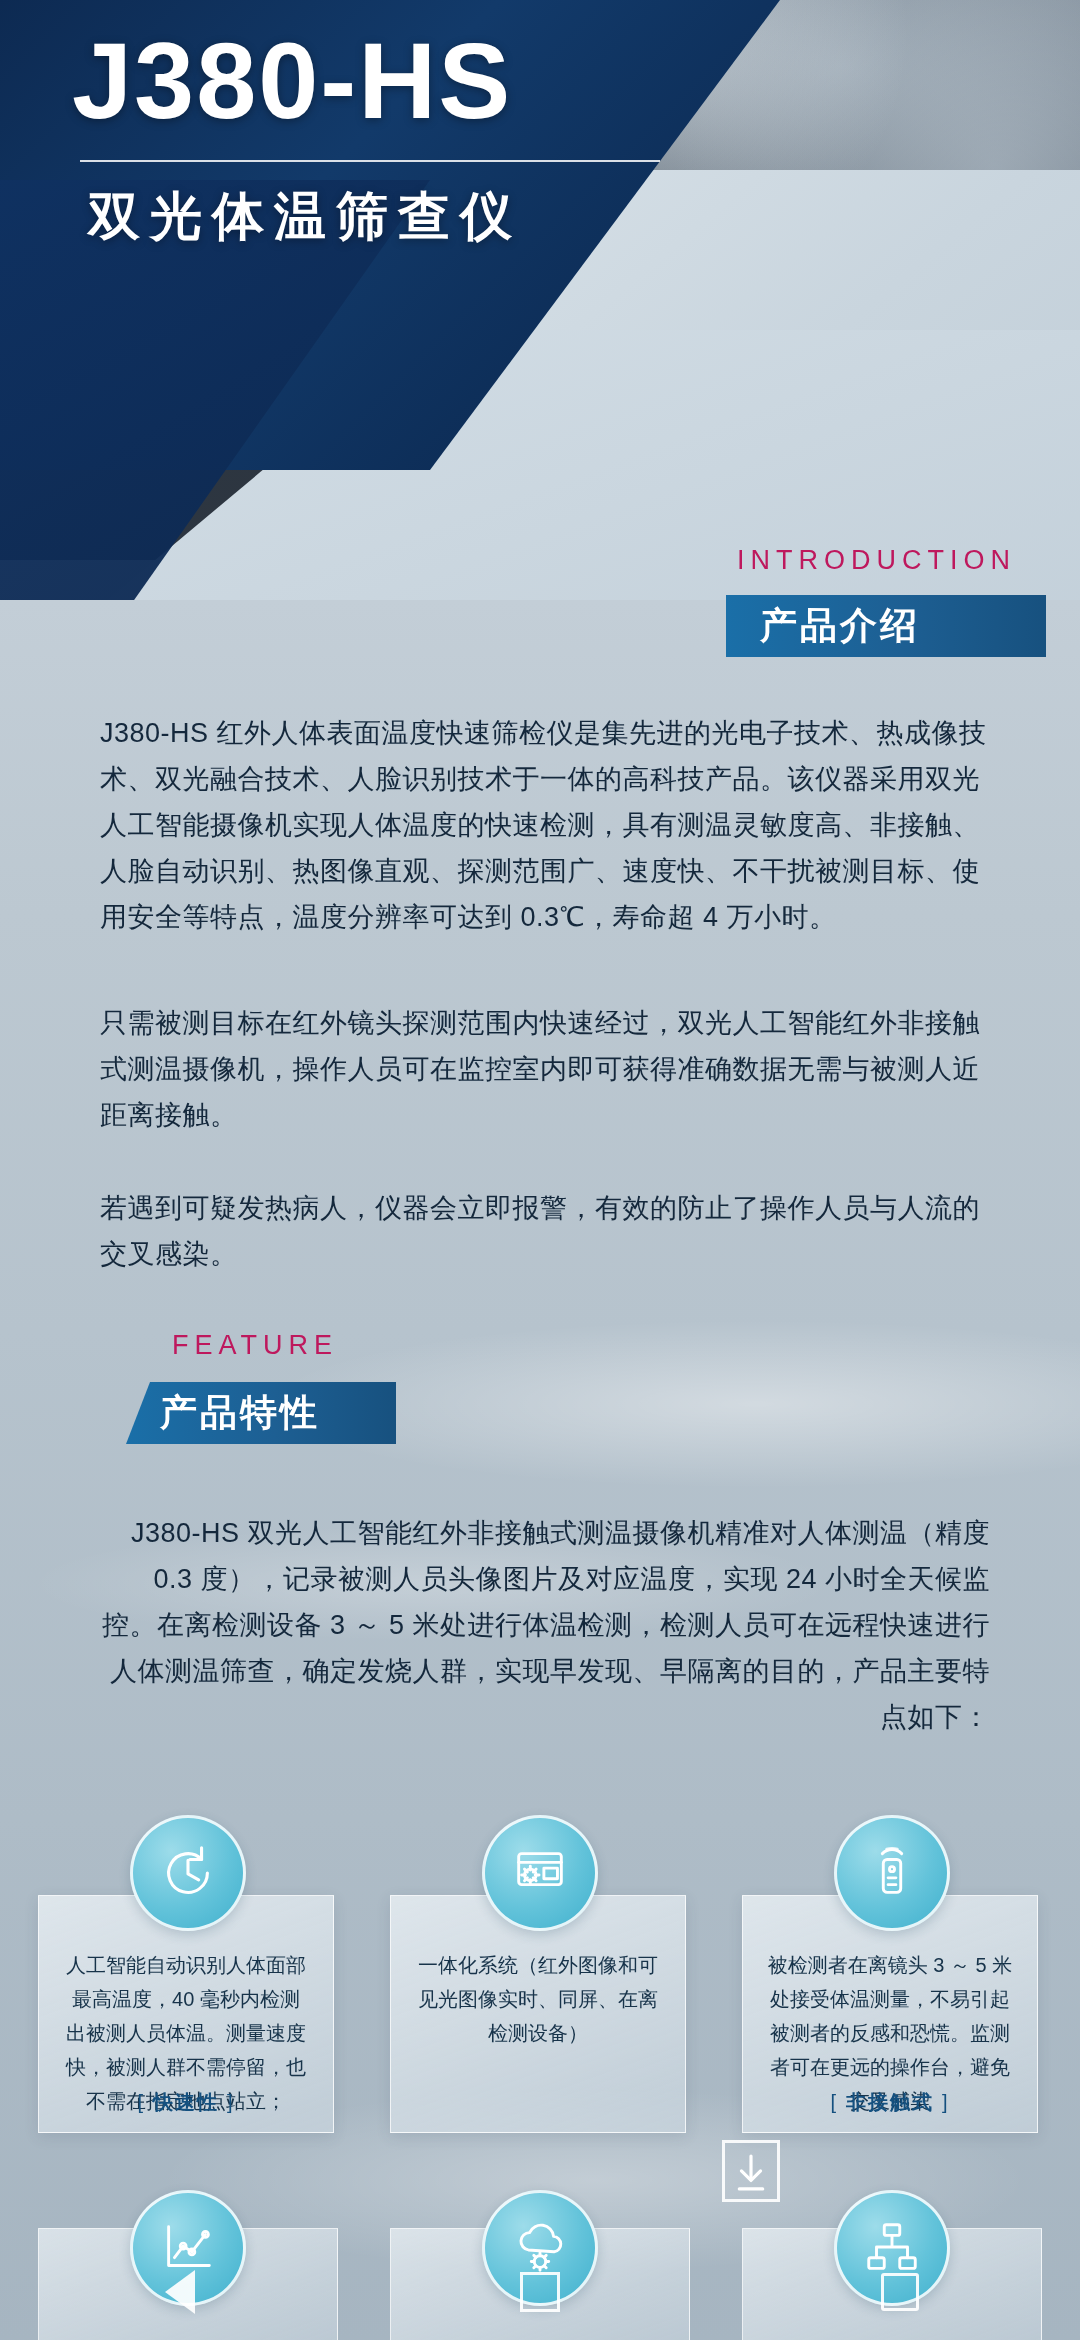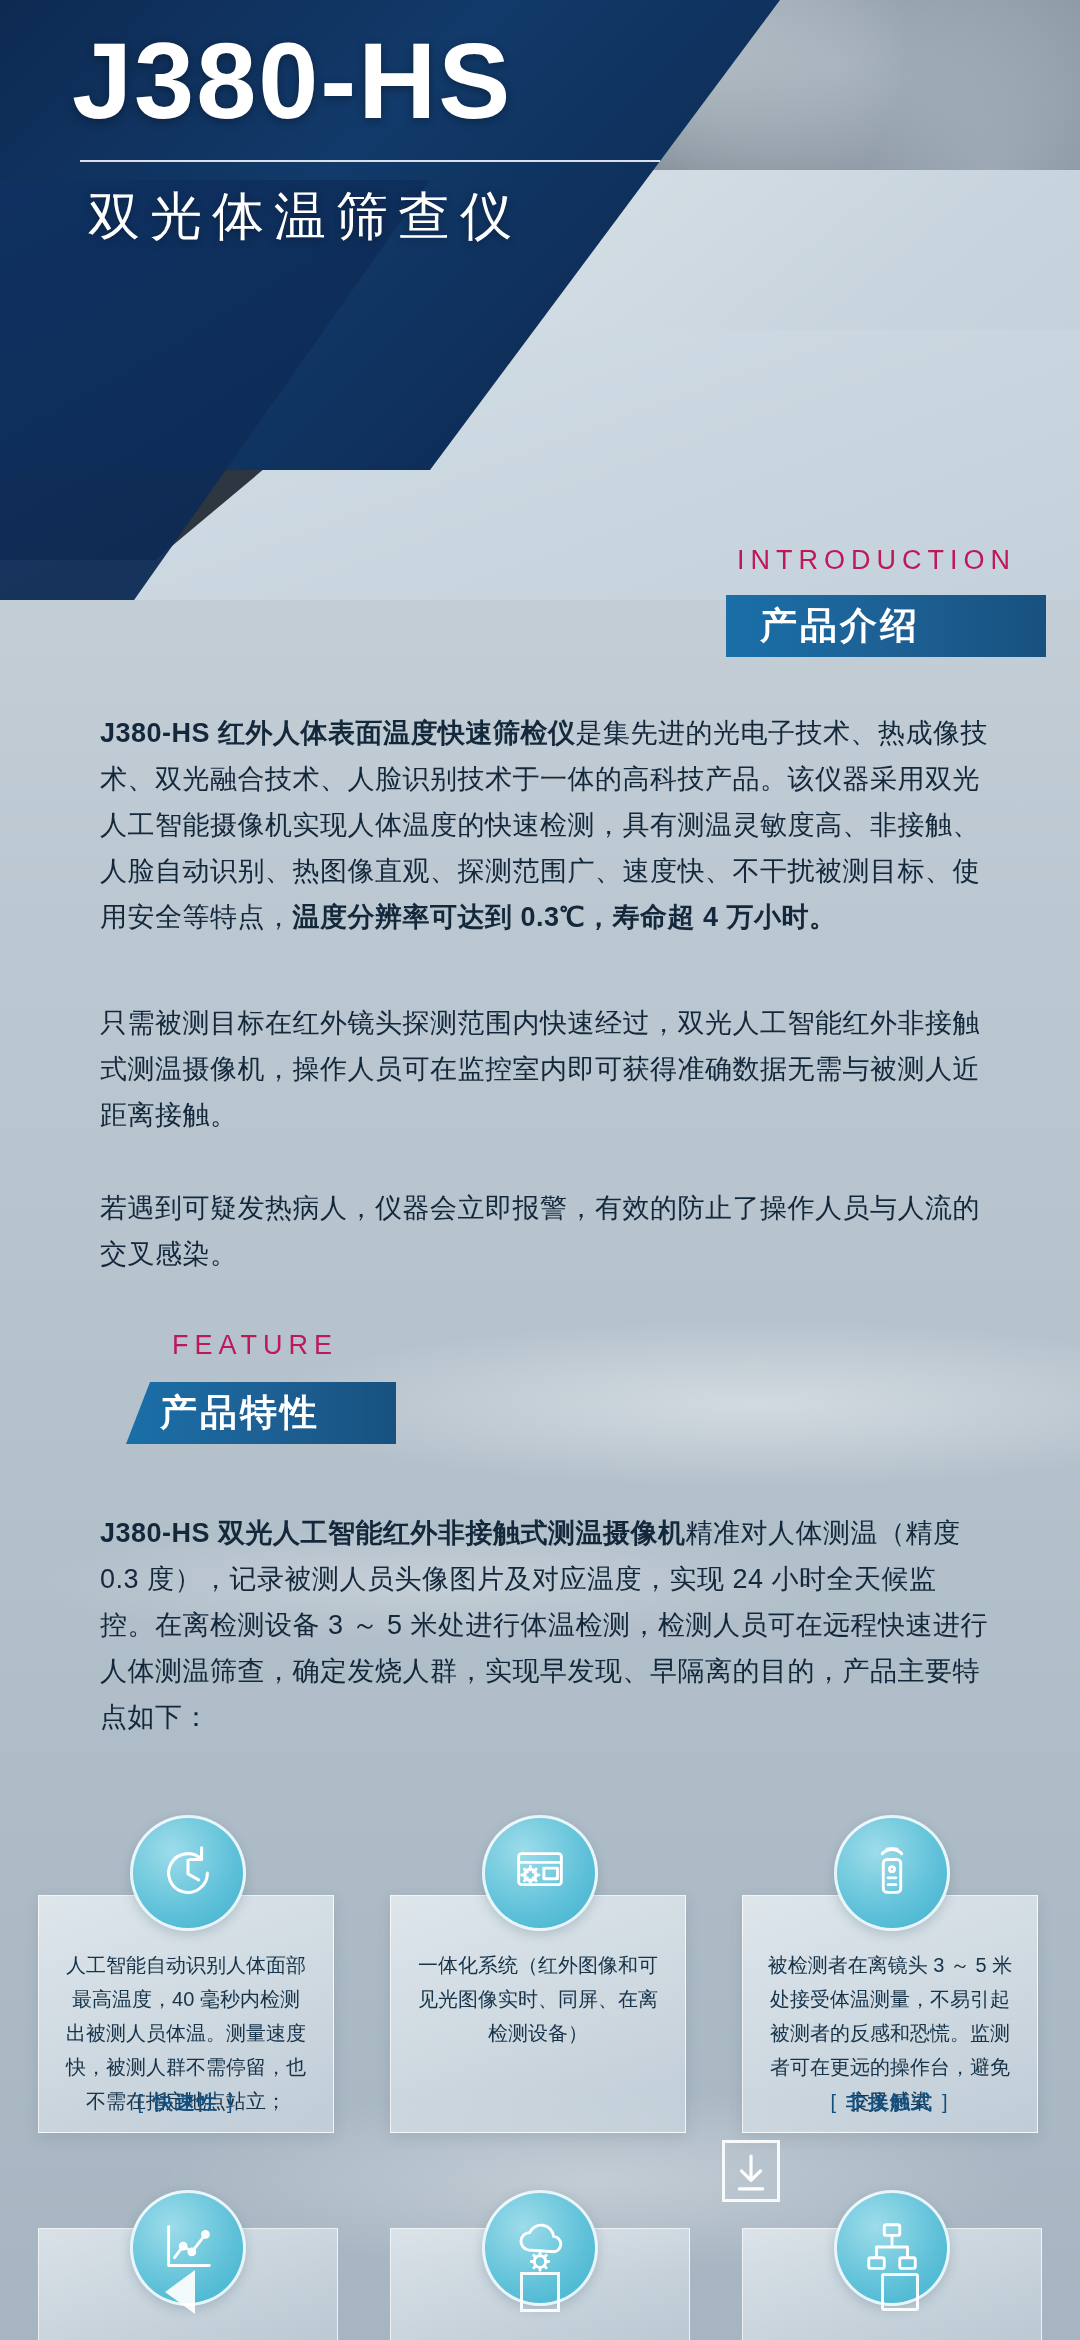--- a/index.html
+++ b/index.html
@@ -87,21 +87,21 @@
   }
   .hero-rule {
     position: absolute; left: 80px; top: 160px; width: 580px; height: 2px;
     background: rgba(255,255,255,.85);
   }
   .hero-sub {
     position: absolute; left: 88px; top: 182px;
     color: #ffffff;
     font-size: 52px;
     letter-spacing: 10px;
-    font-weight: 400;
+    font-weight: 700;
     text-shadow: 0 2px 8px rgba(0,0,0,.35);
   }
 
   
   .section-eyebrow {
     position: absolute;
     color: #be185d;
     font-size: 27px;
     letter-spacing: 6px;
     font-weight: 500;
@@ -122,21 +122,21 @@
   .section-tag.left-cut  { clip-path: polygon(24px 0, 100% 0, 100% 100%, 0 100%); }
 
   
   .para {
     position: absolute;
     color: #14283c;
     font-size: 27px;
     line-height: 46px;
     letter-spacing: .5px;
   }
-  .para b { font-weight: bold; }
+  .para b { font-weight: normal; }
 
   
   .cards { position: absolute; left: 0; top: 1895px; width: 1080px; height: 340px; }
   .card {
     position: absolute;
     width: 296px; height: 238px;
     background: linear-gradient(160deg, rgba(236,242,246,0.78) 0%, rgba(205,217,226,0.62) 100%);
     border: 1px solid rgba(255,255,255,0.75);
     box-shadow: 0 4px 14px rgba(40,60,80,.12);
   }
@@ -226,21 +226,21 @@
   <b>J380-HS 红外人体表面温度快速筛检仪</b><span>是集先进的光电子技术、热成像技术、双光融合技术、人脸识别技术于一体的高科技产品。该仪器采用双光人工智能摄像机实现人体温度的快速检测，具有测温灵敏度高、非接触、人脸自动识别、热图像直观、探测范围广、速度快、不干扰被测目标、使用安全等特点，</span><b>温度分辨率可达到 0.3℃，寿命超 4 万小时。</b>
 </div>
 
 <div class="para" style="left:100px; top:1000px; width:890px;">只需被测目标在红外镜头探测范围内快速经过，双光人工智能红外非接触式测温摄像机，操作人员可在监控室内即可获得准确数据无需与被测人近距离接触。</div>
 
 <div class="para" style="left:100px; top:1185px; width:890px;">若遇到可疑发热病人，仪器会立即报警，有效的防止了操作人员与人流的交叉感染。</div>
 
 <div class="section-eyebrow" style="left:172px; top:1330px;">FEATURE</div>
 <div class="section-tag left-cut" style="left:100px; top:1382px; width:270px;">产品特性</div>
 
-<div class="para" style="left:100px; top:1510px; width:890px;">
+<div class="para" style="left:100px; top:1510px; width:890px;text-align:right;">
   <b>J380-HS 双光人工智能红外非接触式测温摄像机</b><span>精准对人体测温（精度 0.3 度），记录被测人员头像图片及对应温度，实现 24 小时全天候监控。在离检测设备 3 ～ 5 米处进行体温检测，检测人员可在远程快速进行人体测温筛查，确定发烧人群，实现早发现、早隔离的目的，产品主要特点如下：</span>
 </div>
 
 <div class="cards">
 
   <div class="circle-icon" style="left:130px; top:-80px;">
     <svg viewBox="0 0 64 64" fill="none" stroke="#ffffff" stroke-width="3.2" stroke-linecap="round" stroke-linejoin="round">
       <path d="M52 32a20 20 0 1 1-6-14.2"></path>
       <polyline points="46,6 46,18 34,18"></polyline>
       <polyline points="32,19 32,33 43,39"></polyline>

